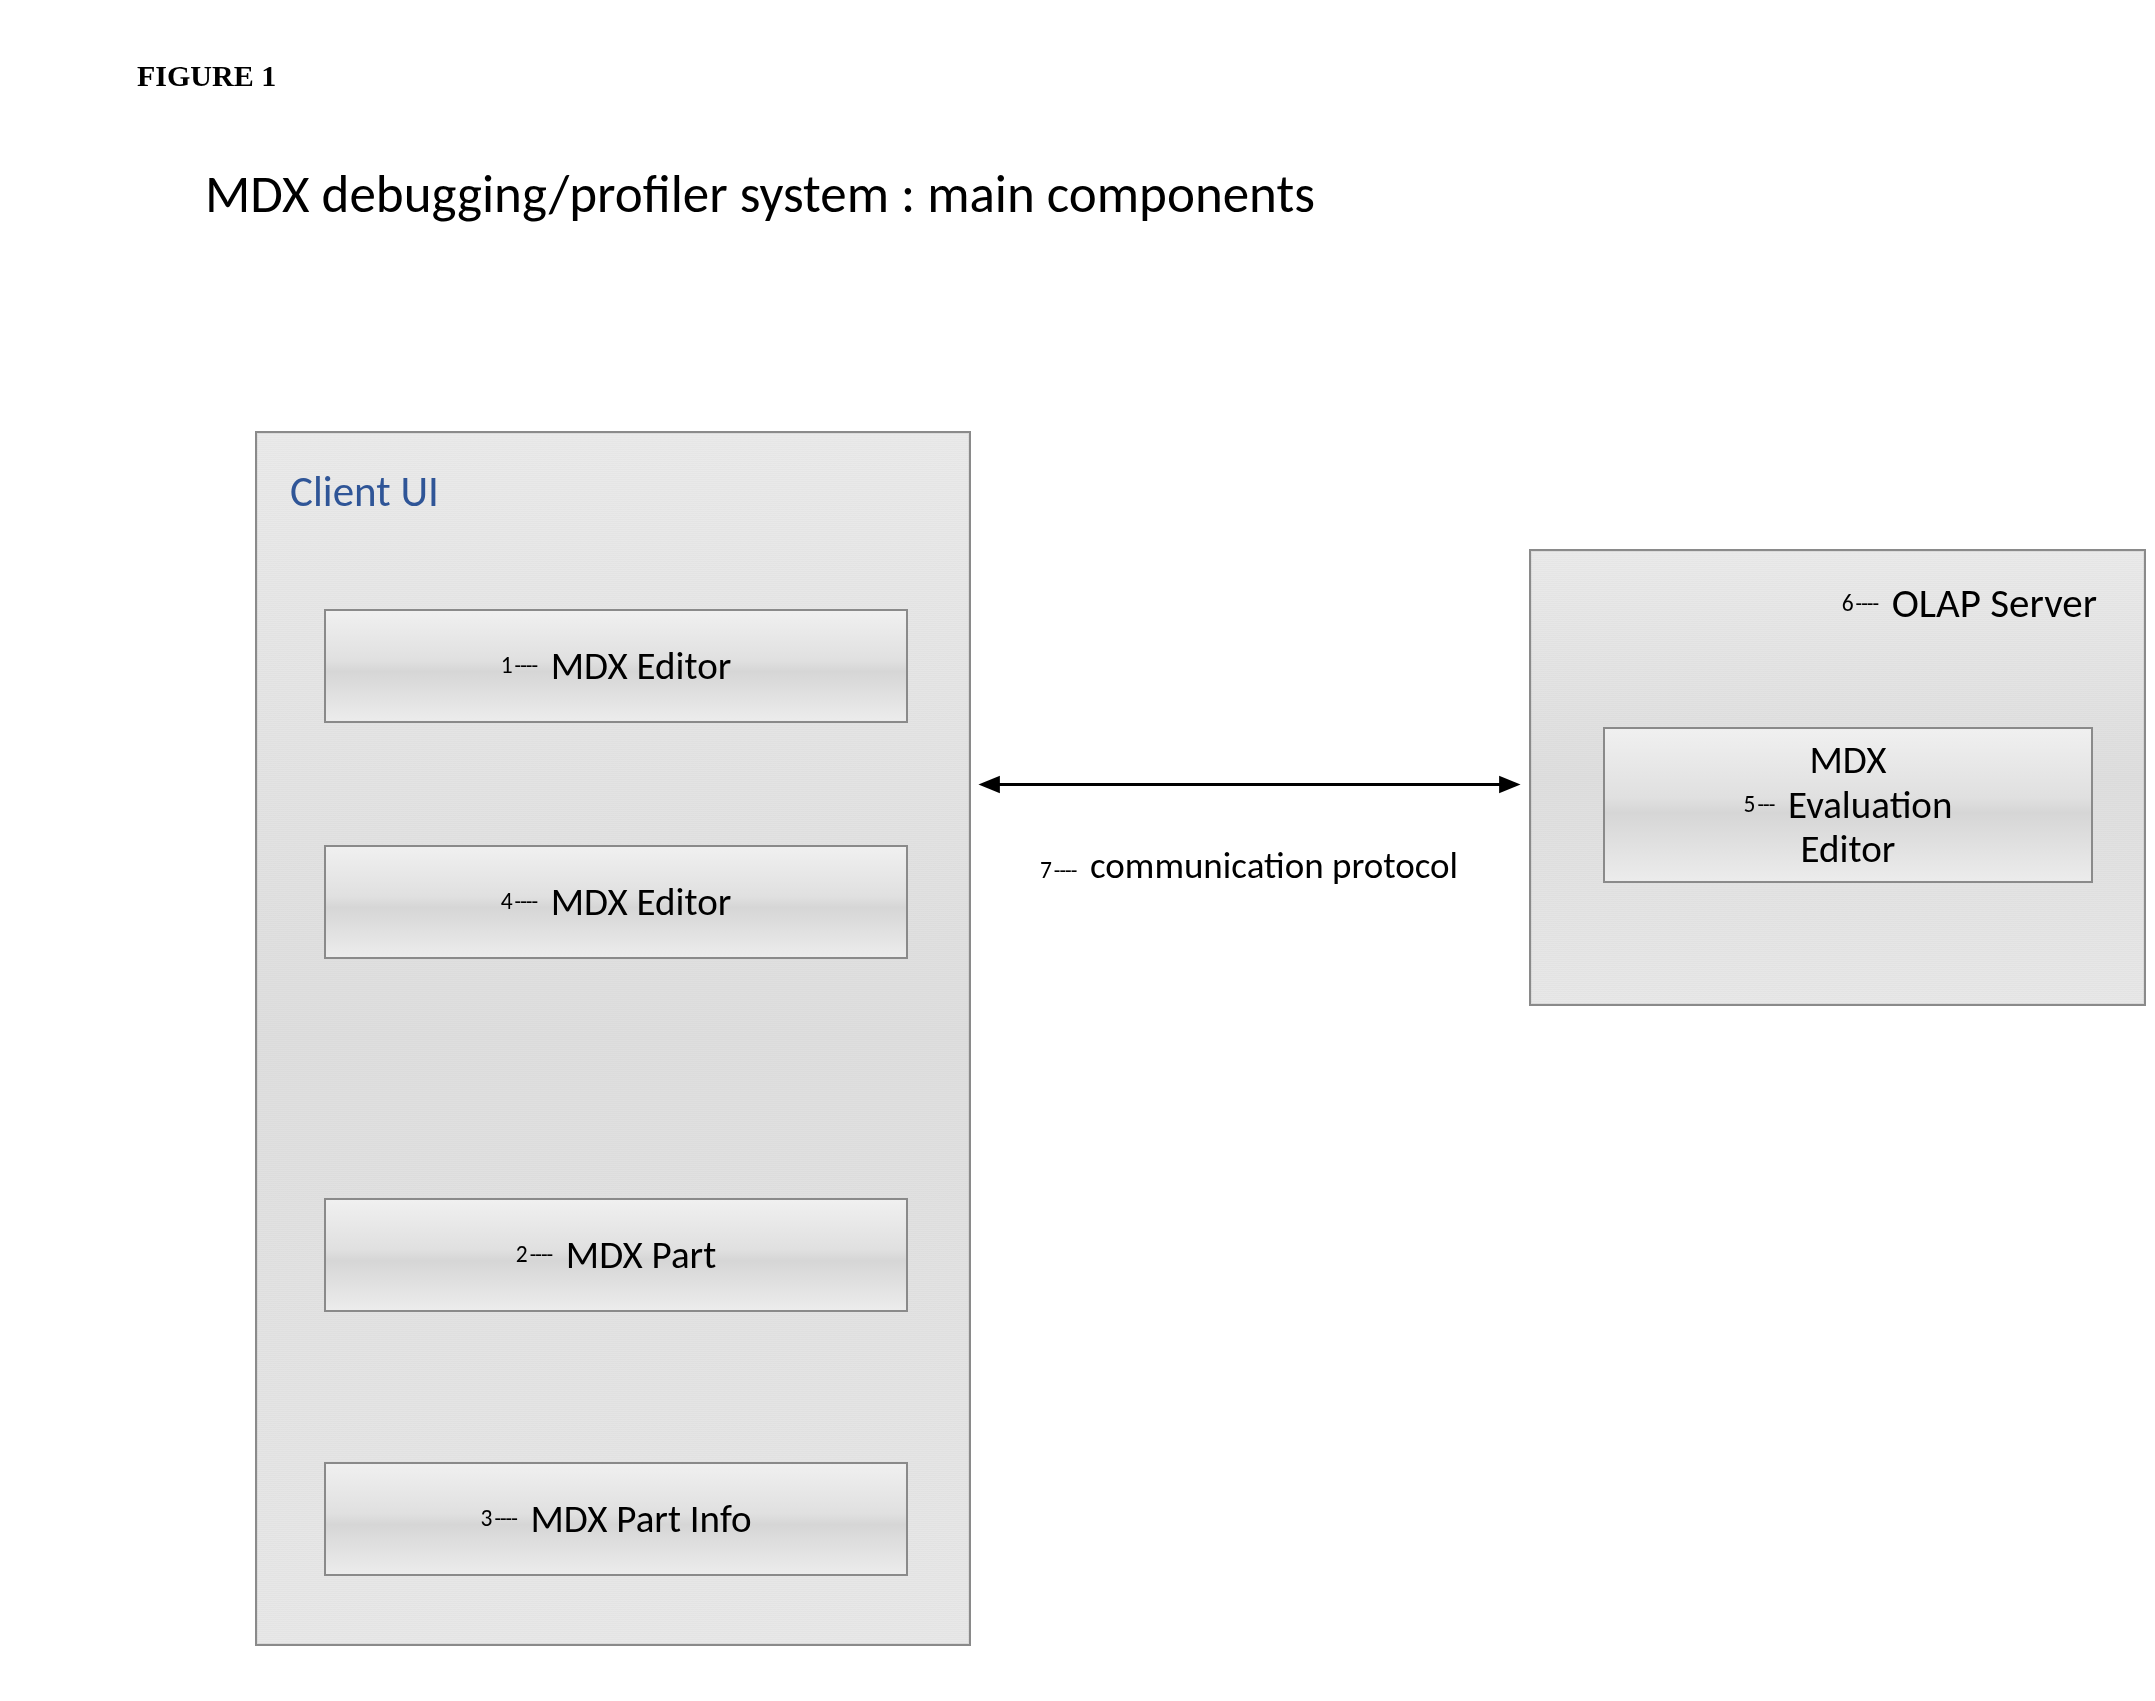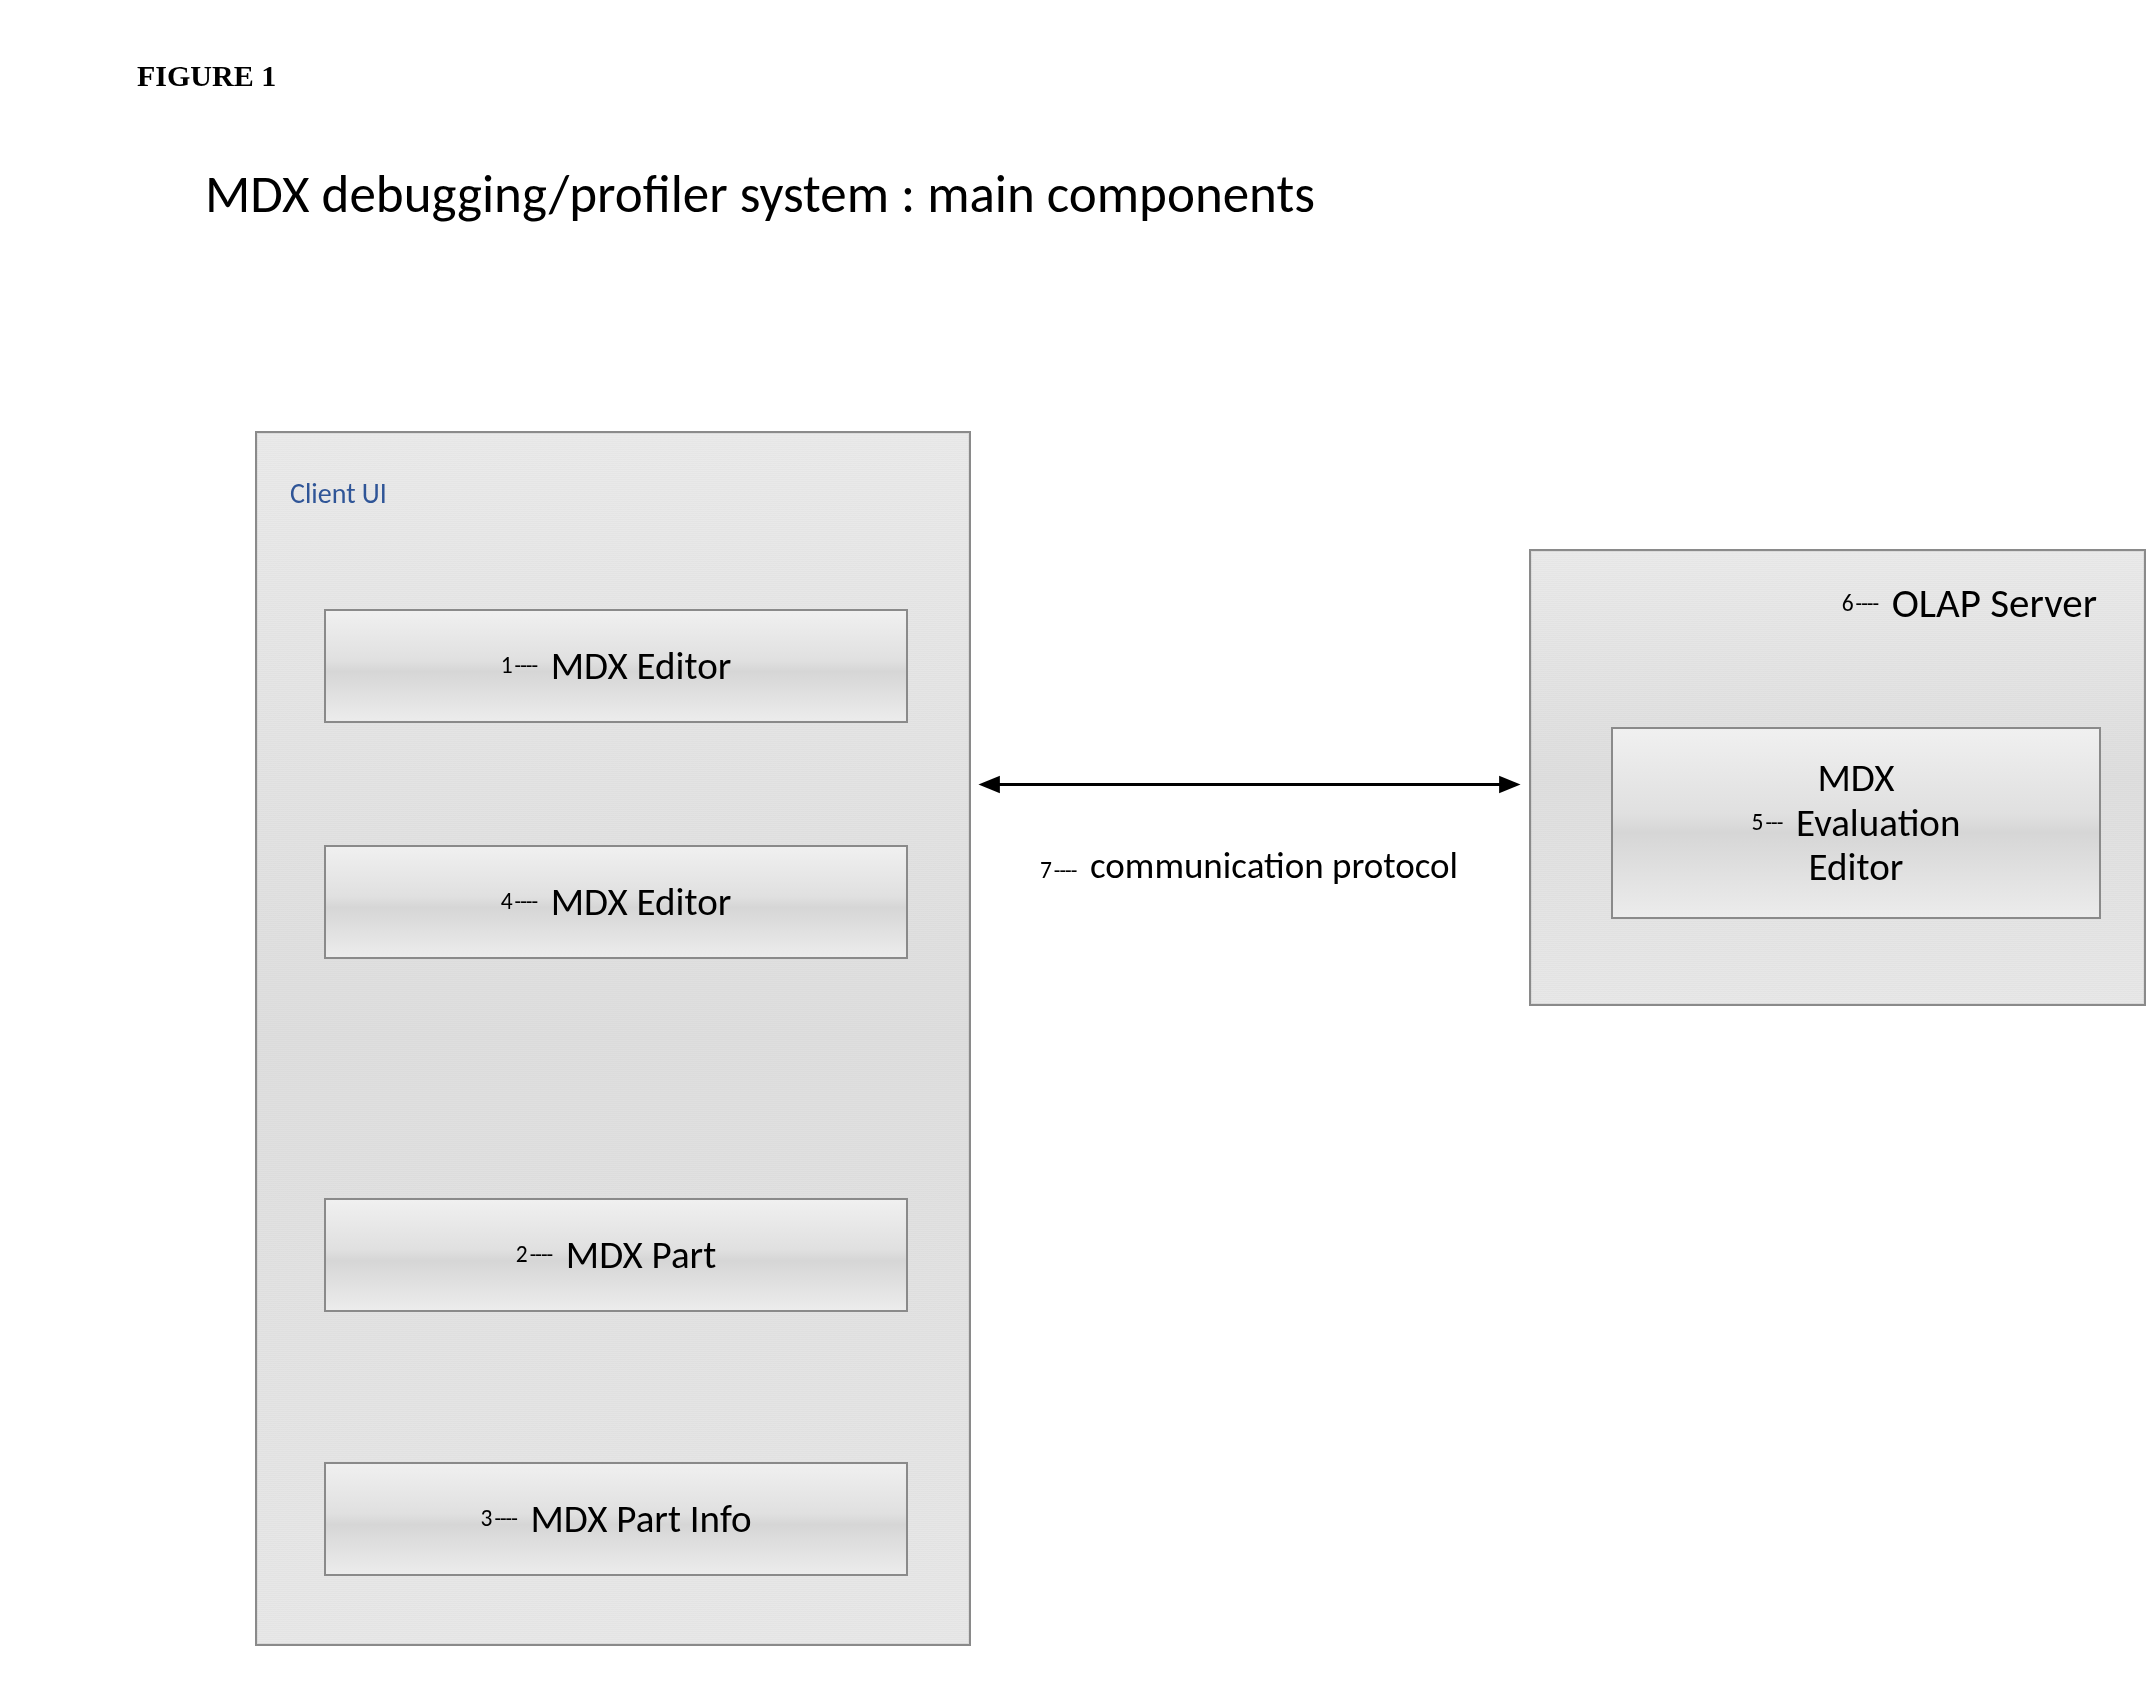--- a/index.html
+++ b/index.html
@@ -56,23 +56,23 @@
     height: 1215px;
   }
   .server-panel {
     left: 1529px;
     top: 549px;
     width: 617px;
     height: 457px;
   }
 
   .panel-title {
-    font-size: 28px;
+    font-size: 43px;
     color: #2f5597;
-    padding: 43px 33px 0 33px;
+    padding: 32px 33px 0 33px;
   }
   .server-title-row {
     display: flex;
     justify-content: flex-end;
     align-items: center;
     padding: 27.4px 47px 0 33px;
     gap: 9.8px;
   }
   .server-title {
     font-size: 41px;
@@ -113,21 +113,21 @@
     justify-content: center;
   }
 
   
   .box-editor   { left: 67px; top: 176px;  width: 584px; height: 114px; }
   .box-result   { left: 67px; top: 412px;  width: 584px; height: 114px; }
   .box-part     { left: 67px; top: 765px;  width: 584px; height: 114px; }
   .box-partinfo { left: 67px; top: 1029px; width: 584px; height: 114px; }
 
   
-  .box-engine   { left: 80px; top: 176px; width: 490px; height: 192px; }
+  .box-engine   { left: 72px; top: 176px; width: 490px; height: 156px; }
 
   
   .ref {
     display: inline-flex;
     align-items: baseline;
     color: #000;
     white-space: nowrap;
   }
   .ref .num {
     font-size: 23.5px;

